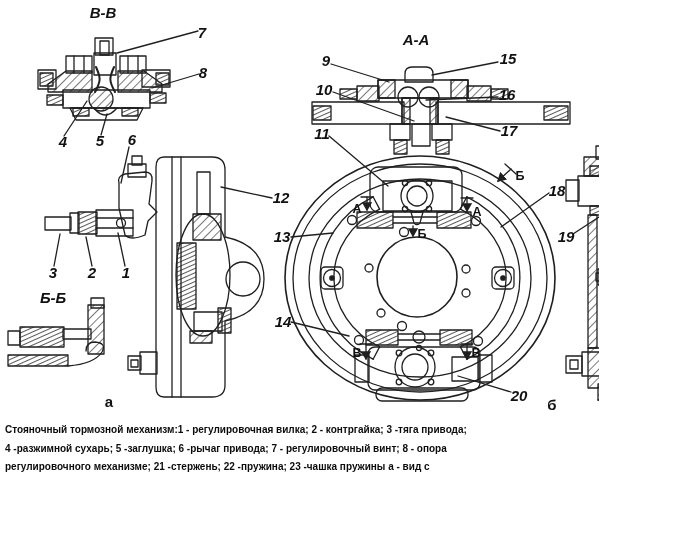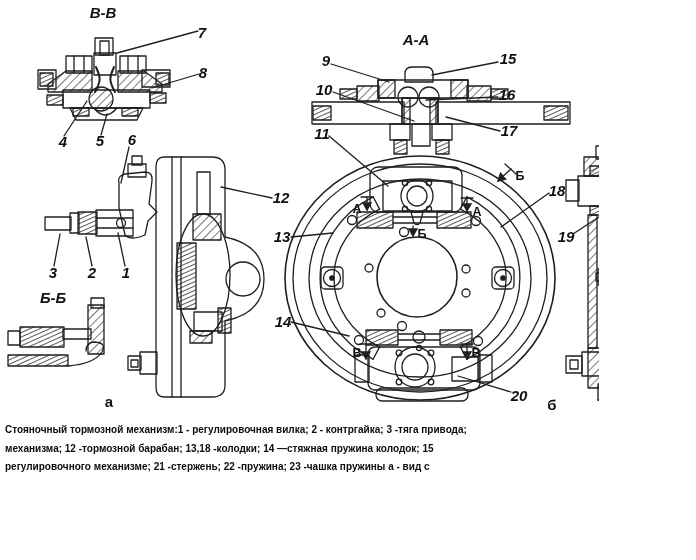--- a/index.html
+++ b/index.html
@@ -292,17 +292,17 @@
   <text class="num" x="557" y="196" text-anchor="middle">18</text>
   <text class="num" x="566" y="242" text-anchor="middle">19</text>
   <text class="num" x="519" y="401" text-anchor="middle">20</text>
   <text class="num" x="679" y="331" text-anchor="middle">21</text>
   <text class="num" x="679" y="312" text-anchor="middle">22</text>
   <text class="num" x="677" y="266" text-anchor="middle">23</text>
 </svg>
 
 <div class="caption">
   <div>Стояночный тормозной механизм:1 - регулировочная вилка; 2 - контргайка; 3 -тяга привода;</div>
-  <div>механизма; 12 -тормозной барабан; 13,18 -колодки; 14 —стяжная пружина колодок; 15</div>
+  <div>4 -разжимной сухарь; 5 -заглушка; 6 -рычаг привода; 7 - регулировочный винт; 8 - опора</div>
   <div>регулировочного механизме; 21 -стержень; 22 -пружина; 23 -чашка пружины а - вид с</div>
 </div>
 
 </div>
 
 </body></html>

